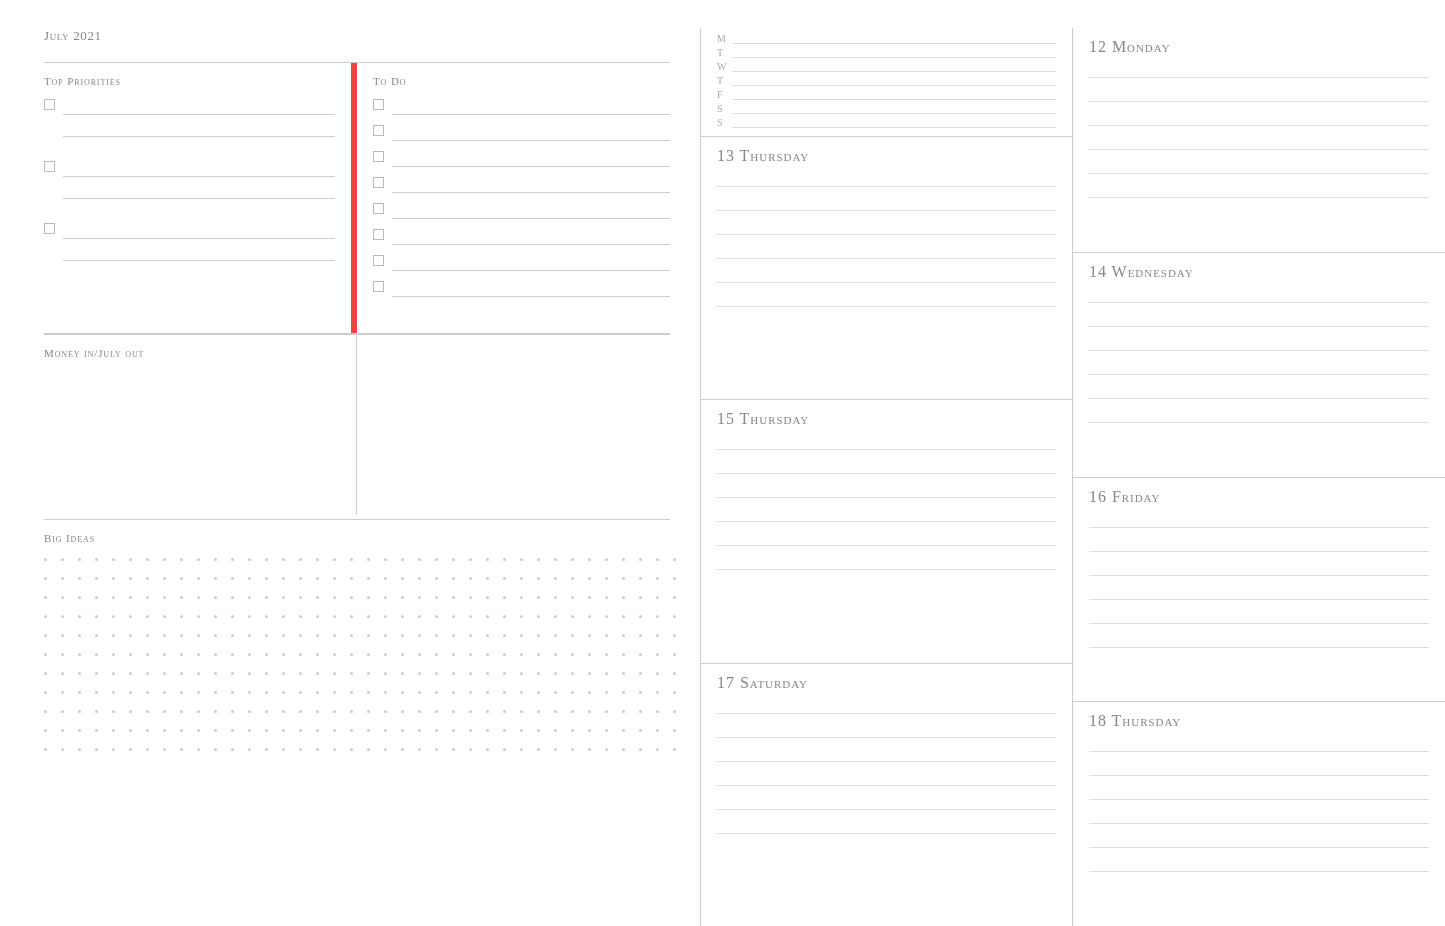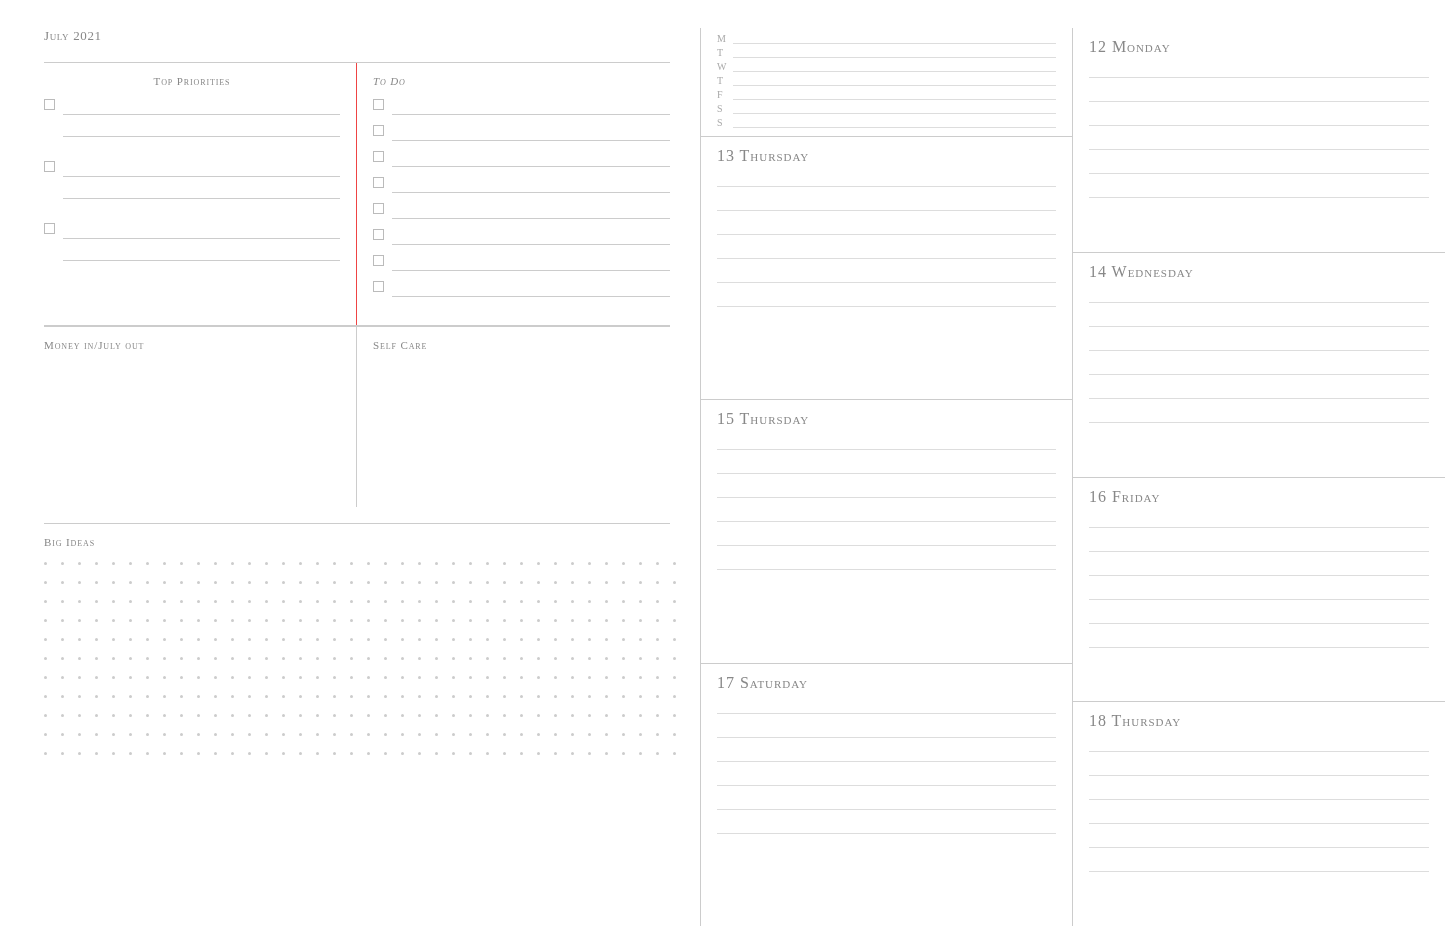--- a/index.html
+++ b/index.html
@@ -39,28 +39,26 @@
 
     .top-section {
       display: flex;
       border-top: 1px solid #ccc;
       border-bottom: none;
     }
 
     .priorities-col {
       width: 50%;
       padding: 12px 16px 12px 0;
-      border-right: 1px solid #ef4444;
-      text-align: center;
+      border-right: 6px solid #ef4444;
     }
 
     .todo-col {
       width: 50%;
-      padding: 12px 0 20px 16px;
-      font-style: italic;
+      padding: 12px 0 28px 16px;
     }
 
     .section-title {
       font-size: 11px;
       font-variant: small-caps;
       letter-spacing: 0.08em;
       color: #888;
       margin-bottom: 10px;
     }
 
@@ -117,21 +115,21 @@
 
     .selfcare-col {
       width: 50%;
       padding: 12px 0 12px 16px;
       min-height: 180px;
     }
 
     .big-ideas-section {
       border-top: 1px solid #ccc;
       padding-top: 12px;
-      margin-top: 16px;
+      margin-top: 4px;
     }
 
     .big-ideas-title {
       font-size: 11px;
       font-variant: small-caps;
       letter-spacing: 0.08em;
       color: #888;
       margin-bottom: 14px;
     }
 
@@ -319,23 +317,20 @@
           </div>
         </div>
 
       </div>
     </div>
 
     <div class="middle-section">
       <div class="money-col">
         <div class="section-title">Money in/July out</div>
       </div>
-      <div class="selfcare-col">
-        <div class="section-title">Self Care</div>
-      </div>
     </div>
 
     <div class="big-ideas-section">
       <div class="big-ideas-title">Big Ideas</div>
       <div class="dot-grid" id="dot-grid">
           <div class="dot-row">
             <div class="dot"></div>
             <div class="dot"></div>
             <div class="dot"></div>
             <div class="dot"></div>

